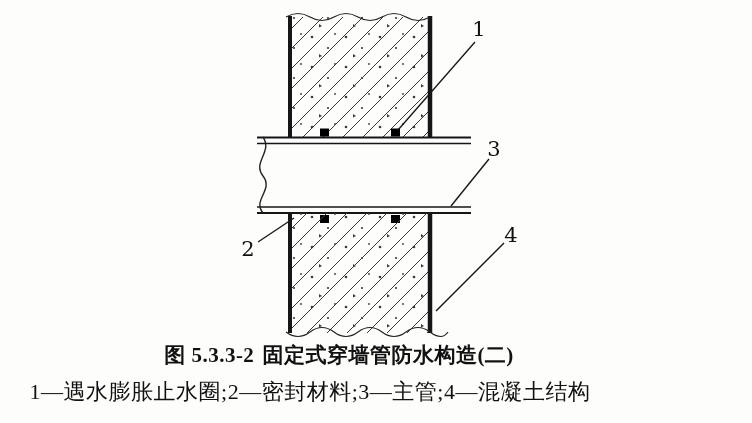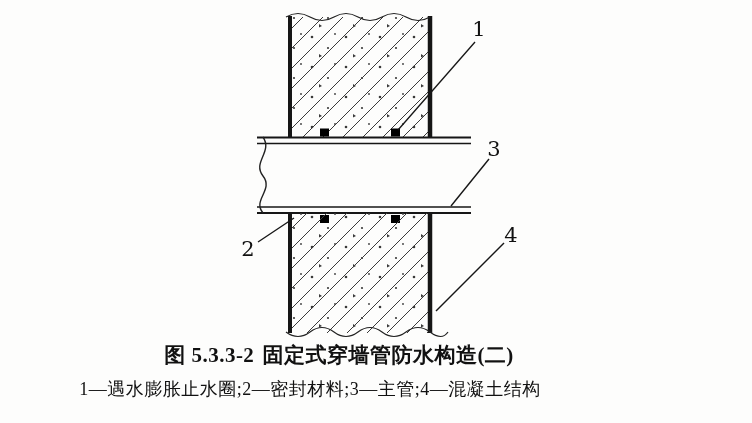--- a/index.html
+++ b/index.html
@@ -19,21 +19,21 @@
     font-size:21px;
     font-weight:bold;
     letter-spacing:0.5px;
     white-space:nowrap;
   }
   .caption .cap-label{margin-right:8px;}
   .legend{
     position:absolute;
     top:377px;left:0;width:620px;
     text-align:center;
-    font-size:18px;
+    font-size:22px;
     letter-spacing:0.5px;
     white-space:nowrap;
   }
   .callout-text{
     font-family:"DejaVu Serif", serif;
     font-size:21px;
     fill:#111;
   }
 </style>
 </head>

